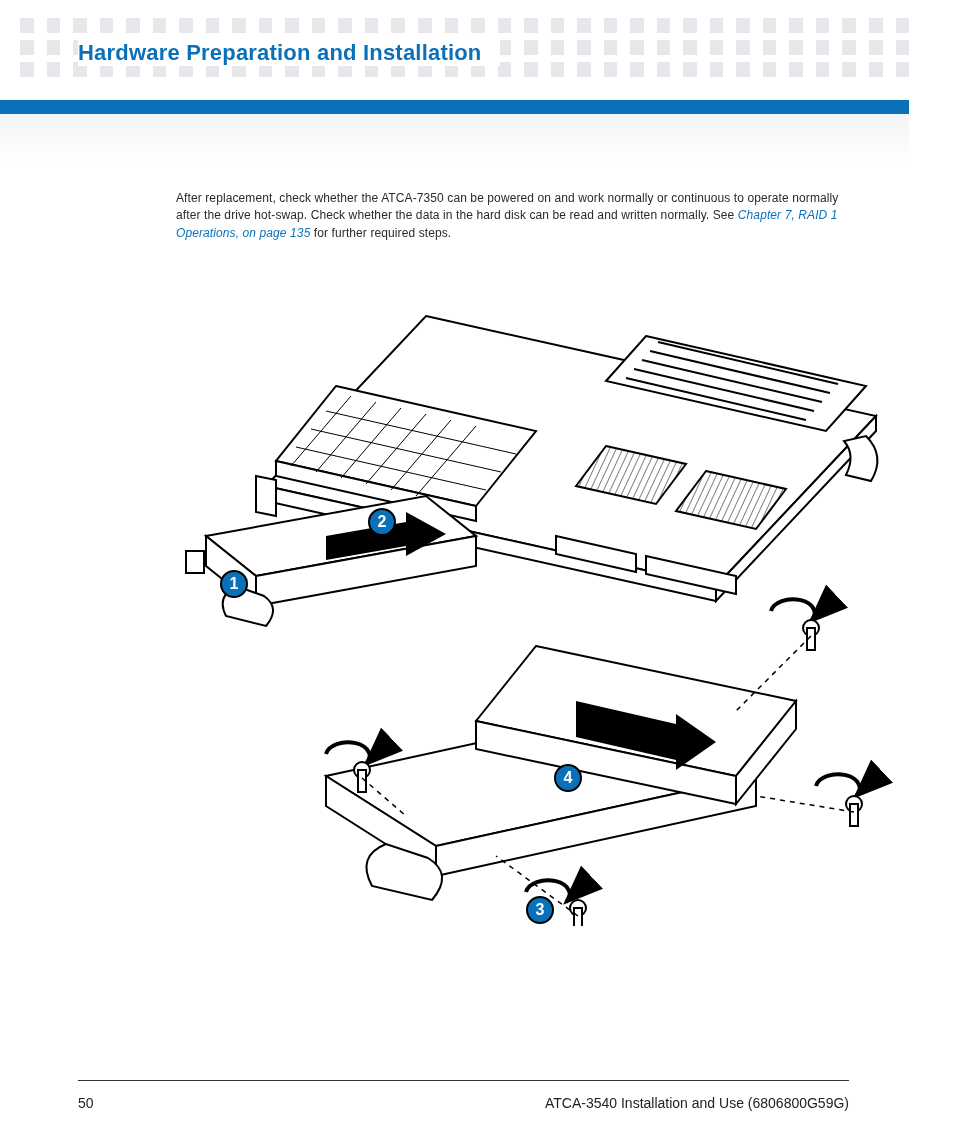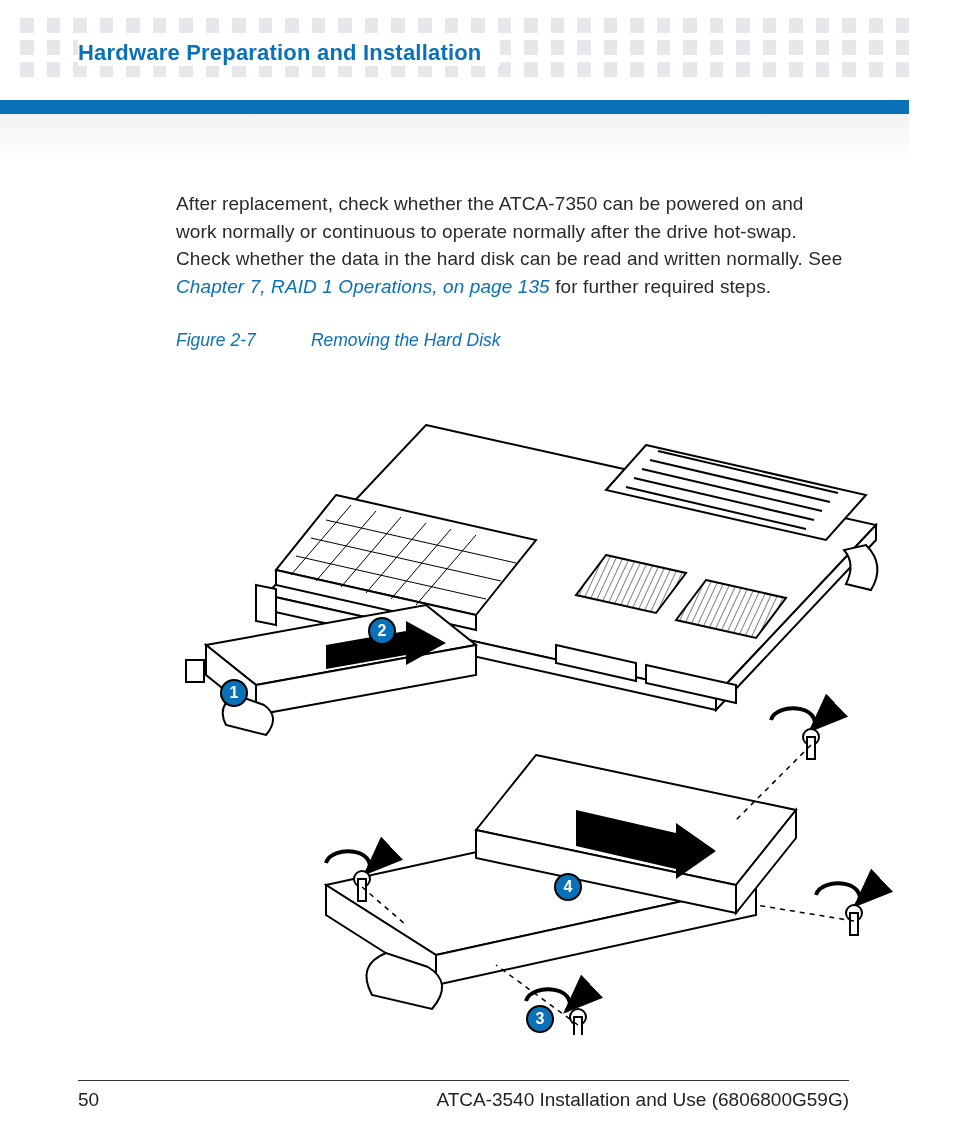--- a/index.html
+++ b/index.html
@@ -11,34 +11,34 @@
   .dot-row { display: flex; justify-content: flex-start; gap: 13px; padding-left: 20px; height: 22px; }
   .dot-row .sq { width: 15px; height: 15px; background: #e5e7ea; }
 
   .header-title-wrap { position: absolute; top: 40px; left: 78px; background: #fff; padding: 0 18px 0 0; }
   .header-title { color: #0a71b8; font-weight: 700; font-size: 22px; font-style: normal; letter-spacing: 0.2px; }
 
   .blue-bar { position: absolute; top: 100px; left: 0; right: 0; height: 14px; background: #0a71b8; }
   .grad { position: absolute; top: 114px; left: 0; right: 0; height: 48px; background: linear-gradient(#f2f3f5, #ffffff); }
 
   .content { position: absolute; top: 190px; left: 176px; right: 60px; }
-  .para { font-size: 19px; line-height: 1.45; color: #2a2a2a; letter-spacing: 0.1px; }
+  .para { font-size: 12px; line-height: 1.45; color: #2a2a2a; letter-spacing: 0.1px; }
   .link { color: #0a71b8; font-style: italic; }
 
   .fig-caption { margin-top: 30px; color: #0a71b8; font-style: italic; font-size: 17.5px; }
   .fig-caption .num { display: inline-block; width: 130px; }
 
   .figure-box { position: relative; width: 720px; height: 670px; margin-top: 14px; }
 
   
   .badge { position: absolute; width: 28px; height: 28px; border-radius: 50%; background: #0a71b8; border: 2px solid #000; color: #fff; font-weight: 700; display: flex; align-items: center; justify-content: center; font-size: 16px; }
 
   
   .footer-rule { position: absolute; left: 78px; right: 60px; bottom: 64px; height: 1px; background: #333; }
-  .footer { position: absolute; left: 78px; right: 60px; bottom: 34px; display: flex; justify-content: space-between; font-size: 19px; color: #222; }
+  .footer { position: absolute; left: 78px; right: 60px; bottom: 34px; display: flex; justify-content: space-between; font-size: 14px; color: #222; }
 
   svg { display: block; }
 </style>
 </head>
 <body>
 
 <div class="page">
 
   <div class="dot-rows">
     <div class="dot-row">
@@ -156,24 +156,20 @@
   </div>
 
   <div class="blue-bar"></div>
   <div class="grad"></div>
 
   <div class="content">
     <p class="para">
       <span>After replacement, check whether the ATCA-7350 can be powered on and work normally or continuous to operate normally after the drive hot-swap. Check whether the data in the hard disk can be read and written normally. See </span><a class="link">Chapter 7, RAID 1 Operations, on page 135</a><span> for further required steps.</span>
     </p>
 
-    <p class="fig-caption">
-      <span class="num">Figure 2-7</span>
-      <span>Removing the Hard Disk</span>
-    </p>
 
     <div class="figure-box">
 
       <svg viewBox="0 0 720 670" width="720" height="670">
         <defs>
           <pattern id="hatch" patternUnits="userSpaceOnUse" width="6" height="6" patternTransform="rotate(25)">
             <line x1="0" y1="0" x2="0" y2="6" stroke="#000" stroke-width="1"></line>
           </pattern>
           <marker id="arrowhead" markerWidth="10" markerHeight="8" refX="9" refY="4" orient="auto">
             <polygon points="0 0, 10 4, 0 8" fill="#000"></polygon>

